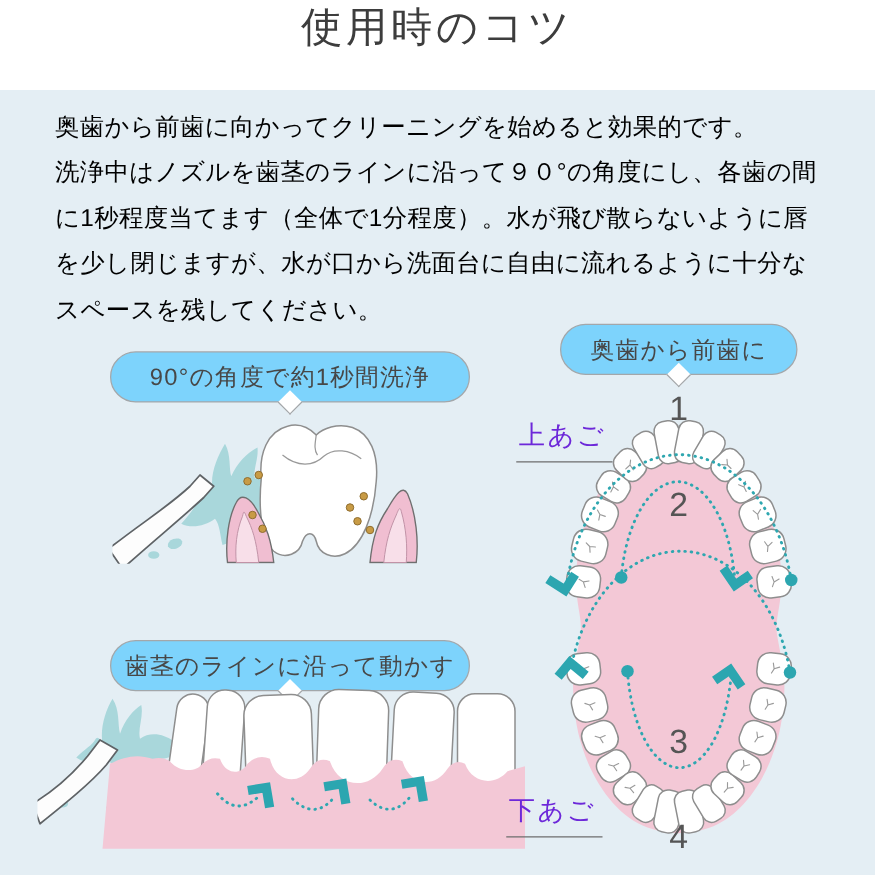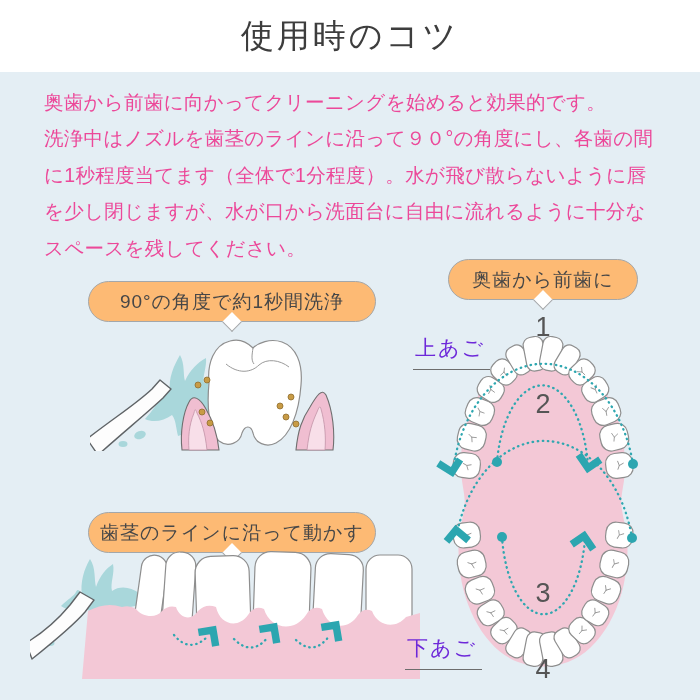--- a/index.html
+++ b/index.html
@@ -1,24 +1,24 @@
 <!DOCTYPE html>
 <html><head>
 <meta charset="utf-8">
 <style>
   html,body{margin:0;padding:0;background:#fff;}
   .stage{position:relative;width:700px;height:700px;overflow:hidden;background:#fff;
          font-family:"Liberation Sans","DejaVu Sans",sans-serif;color:#3f3f3f;}
   .header{position:absolute;top:0;left:0;width:700px;height:72px;background:#ffffff;
-          display:flex;align-items:center;justify-content:center;}
+          display:flex;justify-content:center;}
   .title{font-size:33px;letter-spacing:3px;color:#3d3d3d;font-weight:500;}
   .panel{position:absolute;top:72px;left:0;width:700px;height:628px;background:#e4eef4;}
   .intro{position:absolute;left:44px;top:84px;width:622px;font-size:19.5px;line-height:36.4px;
-         letter-spacing:0.3px;color:#ec4899;white-space:pre-line;}
-  .bubble{position:absolute;height:41px;background:#fdba74;border:1.5px solid #a3a7aa;border-radius:24px;
+         letter-spacing:0.3px;color:#000000;white-space:pre-line;}
+  .bubble{position:absolute;height:41px;background:#7dd3fc;border:1.5px solid #a3a7aa;border-radius:24px;
           display:flex;align-items:center;justify-content:center;font-size:19px;color:#474747;
           letter-spacing:1px;box-sizing:border-box;}
   .bubble::after{content:"";position:absolute;left:50%;bottom:-8px;width:13px;height:13px;background:#fff;
           border-right:1.5px solid #a3a7aa;border-bottom:1.5px solid #a3a7aa;
           transform:translateX(-50%) rotate(45deg);}
   .bubble-angle{left:88px;top:281px;width:288px;text-align:center;}
   .bubble-gumline{left:88px;top:512px;width:288px;}
   .bubble-order{left:448px;top:259px;width:190px;}
   .jaw-label{position:absolute;font-size:21px;color:#6d28d9;letter-spacing:2px;
              border-bottom:1.5px solid #6d6d6d;padding:0 5px 7px 2px;}

